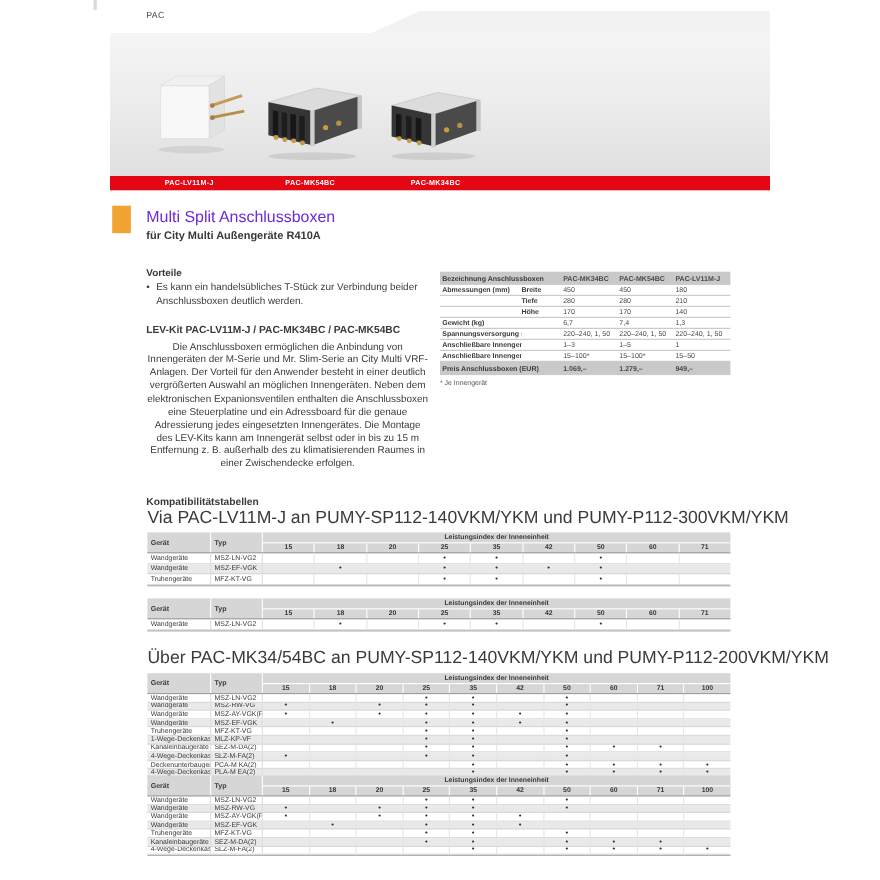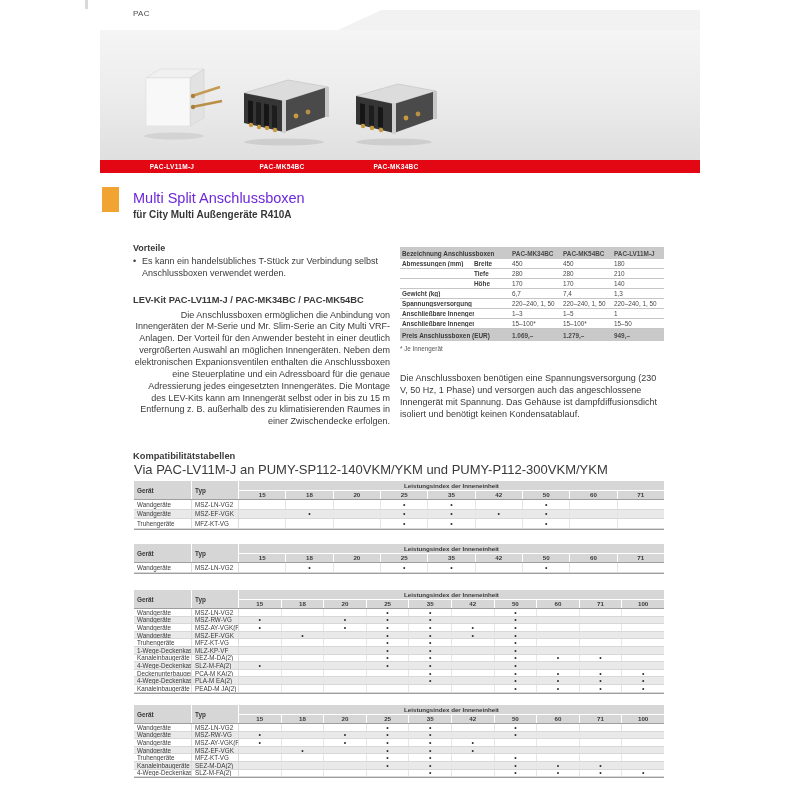--- a/index.html
+++ b/index.html
@@ -22,39 +22,39 @@
   
   .orange-mark{position:absolute;left:102px;top:187px;width:17px;height:25px;background:#f2a433}
   .main-title{position:absolute;left:133px;top:190px;font-size:14.5px;color:#6d28d9}
   .sub-title{position:absolute;left:133px;top:209px;font-size:10px;font-weight:bold;color:#383838}
   
   .leftcol{position:absolute;left:133px;top:243px;width:257px}
   .vh{font-size:9px;font-weight:bold;margin-bottom:3px}
   .bullet{display:flex;font-size:9px;line-height:11.8px}
   .bullet .b{width:9px;flex:none}
   .levh{font-size:9.3px;font-weight:bold;margin-top:15px;margin-bottom:5px}
-  .para{font-size:9px;line-height:11.85px;text-align:right}
+  .para{font-size:9px;line-height:11.85px;text-align:center}
   .kompat{position:absolute;left:133px;top:451px;font-size:9.3px;font-weight:bold}
   
   .rightcol{position:absolute;left:400px;top:247px;width:264px}
   .ptitle{font-size:10px;color:#3a3a3a;margin-bottom:5px}
   .ptable{width:264px;font-size:6.4px}
   .prow{display:flex;align-items:center;border-bottom:1px solid #c6c6c6;height:10px;box-sizing:border-box}
   .phead,.pprice{background:#c9c9c9;height:12px;border-bottom:none}
   .phead > div, .pprice > div{font-weight:bold}
   .plh{width:110px;padding-left:2px;box-sizing:border-box}
   .pl{width:74px;padding-left:2px;font-weight:bold;box-sizing:border-box;white-space:nowrap;overflow:hidden}
   .ps{width:36px;font-weight:bold;box-sizing:border-box}
   .pv{width:51px;padding-left:2px;box-sizing:border-box;color:#4a4a4a;white-space:nowrap}
   .pfoot{font-size:6.3px;margin-top:4px;color:#555}
   .note{font-size:9px;line-height:11.85px;margin-top:21px}
   
   .ctw{position:absolute;left:134px;width:530px}
   #ct0{top:462px}#ct1{top:544px}#ct2{top:590px}#ct3{top:705px}
-  .cttitle{font-size:13px;color:#3a3a3a;margin-bottom:4px;white-space:nowrap}
+  .cttitle{font-size:16px;color:#3a3a3a;margin-bottom:4px;white-space:nowrap}
   .ctable{width:530px;border-bottom:1px solid #9e9e9e}
   .chead{display:flex;background:#d6d6d6;border-bottom:1px solid #9e9e9e}
   .chg{box-sizing:border-box;display:flex;align-items:center;padding-left:3px;
     font-size:6.4px;font-weight:bold;border-right:1px solid #fff}
   .chg.g{width:58px}.chg.t{width:47px}
   .chr{flex:1;display:flex;flex-direction:column}
   .chspan{height:8.5px;display:flex;align-items:center;justify-content:center;
     font-size:6.2px;font-weight:bold;border-bottom:1px solid #fff}
   .chcols{display:flex;height:8.5px}
   .chc{flex:1;display:flex;align-items:center;justify-content:center;font-size:6.2px;
@@ -135,21 +135,21 @@
 </div>
 
 <div class="orange-mark"></div>
 <div class="main-title">Multi Split Anschlussboxen</div>
 <div class="sub-title">für City Multi Außengeräte R410A</div>
 
 <div class="leftcol">
   <div class="vh">Vorteile</div>
   <div class="bullet">
     <span class="b">•</span>
-    <span>Es kann ein handelsübliches T-Stück zur Verbindung selbst Anschlussboxen verwendet werden.</span>
+    <span>Es kann ein handelsübliches T-Stück zur Verbindung beider Anschlussboxen deutlich werden.</span>
   </div>
   <div class="levh">LEV-Kit PAC-LV11M-J / PAC-MK34BC / PAC-MK54BC</div>
   <div class="para">Die Anschlussboxen ermöglichen die Anbindung von Innengeräten der M-Serie und Mr. Slim-Serie an City Multi VRF-Anlagen. Der Vorteil für den Anwender besteht in einer deutlich vergrößerten Auswahl an möglichen Innengeräten. Neben dem elektronischen Expanionsventilen enthalten die Anschlussboxen eine Steuerplatine und ein Adressboard für die genaue Adressierung jedes eingesetzten Innengerätes. Die Montage des LEV-Kits kann am Innengerät selbst oder in bis zu 15 m Entfernung z. B. außerhalb des zu klimatisierenden Raumes in einer Zwischendecke erfolgen.</div>
 </div>
 
 <div class="kompat">Kompatibilitätstabellen</div>
 
 <div class="rightcol">
   <div class="ptable" id="pumy-table">
       <div class="prow phead">
@@ -208,21 +208,20 @@
         <div class="pv">15–50</div>
       </div>
       <div class="prow pprice">
         <div class="plh">Preis Anschlussboxen (EUR)</div>
         <div class="pv">1.069,–</div>
         <div class="pv">1.279,–</div>
         <div class="pv">949,–</div>
       </div>
     </div>
   <div class="pfoot">*  Je Innengerät</div>
-  <div class="note">Die Anschlussboxen benötigen eine Spannungsversorgung (230 V, 50 Hz, 1 Phase) und versorgen auch das angeschlossene Innengerät mit Spannung. Das Gehäuse ist dampfdiffusionsdicht isoliert und benötigt keinen Kondensatablauf.</div>
 </div>
 
 <div id="compat-tables">
     <div class="ctw" id="ct0">
       <div class="cttitle">Via PAC-LV11M-J an PUMY-SP112-140VKM/YKM und PUMY-P112-300VKM/YKM</div>
       <div class="ctable">
         <div class="chead">
           <div class="chg g">Gerät</div>
           <div class="chg t">Typ</div>
           <div class="chr">
@@ -310,20 +309,21 @@
           <div class="cc">•</div>
           <div class="cc">•</div>
           <div class="cc"></div>
           <div class="cc">•</div>
           <div class="cc"></div>
           <div class="cc"></div>
         </div>
       </div>
     </div>
     <div class="ctw small" id="ct2">
+      <div class="cttitle">Über PAC-MK34/54BC an PUMY-SP112-140VKM/YKM und PUMY-P112-200VKM/YKM</div>
       <div class="ctable">
         <div class="chead">
           <div class="chg g">Gerät</div>
           <div class="chg t">Typ</div>
           <div class="chr">
             <div class="chspan">Leistungsindex der Inneneinheit</div>
             <div class="chcols">
               <div class="chc">15</div>
               <div class="chc">18</div>
               <div class="chc">20</div>

